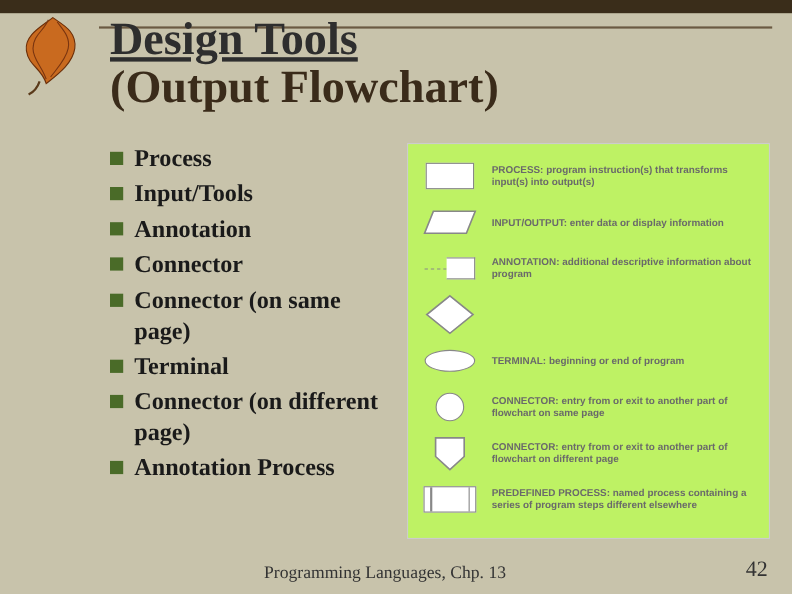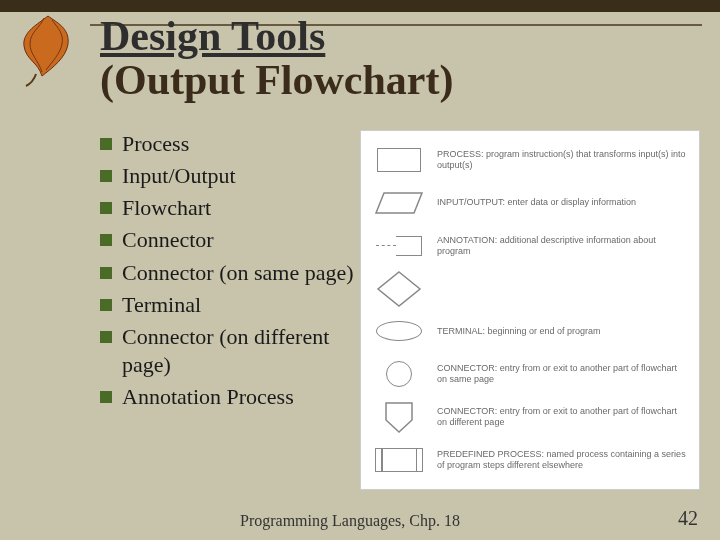--- a/index.html
+++ b/index.html
@@ -59,20 +59,22 @@
     color: #3a2b1a;
     line-height: 1.05;
   }
   .body {
     position: absolute;
     top: 130px;
     left: 100px;
     right: 20px;
     bottom: 50px;
     display: flex;
+    gap: 10px;
+    font-weight: bold;
   }
   .bullets {
     width: 260px;
     font-size: 22px;
     color: #1a1a1a;
     line-height: 1.28;
   }
   .bullets li {
     list-style: none;
     display: flex;
@@ -81,29 +83,28 @@
   }
   .bullet-marker {
     width: 12px; height: 12px;
     background: #4a6b28;
     flex: 0 0 12px;
     margin-top: 8px;
     margin-right: 10px;
   }
   .legend {
     flex: 1;
-    background: #ffffff;
+    background: #bef264;
     border: 1px solid #ccc;
     padding: 8px 10px;
     font-family: Arial, Helvetica, sans-serif;
     font-size: 9px;
     color: #6a6a6a;
     display: flex;
     flex-direction: column;
-    justify-content: space-between;
   }
   .legend-row {
     display: flex;
     align-items: center;
     gap: 10px;
     min-height: 42px;
   }
   .shape-col {
     width: 56px;
     display: flex;
@@ -164,25 +165,25 @@
   </div>
 
   <div class="body">
     <ul class="bullets">
       <li>
           <span class="bullet-marker"></span>
           <span>Process</span>
         </li>
       <li>
           <span class="bullet-marker"></span>
-          <span>Input/Output</span>
-        </li>
-      <li>
-          <span class="bullet-marker"></span>
-          <span>Flowchart</span>
+          <span>Input/Tools</span>
+        </li>
+      <li>
+          <span class="bullet-marker"></span>
+          <span>Annotation</span>
         </li>
       <li>
           <span class="bullet-marker"></span>
           <span>Connector</span>
         </li>
       <li>
           <span class="bullet-marker"></span>
           <span>Connector (on same page)</span>
         </li>
       <li>
@@ -252,15 +253,15 @@
       </div>
       <div class="legend-row">
         <div class="shape-col">
             <div class="shape-pred"></div>
           </div>
         <div class="desc-col"><span class="lbl">PREDEFINED PROCESS:</span> <span>named process containing a series of program steps different elsewhere</span></div>
       </div>
     </div>
   </div>
 
-  <div class="footer">Programming Languages, Chp. 18</div>
+  <div class="footer">Programming Languages, Chp. 13</div>
   <div class="pagenum">42</div>
 </div>
 
 </body></html>

